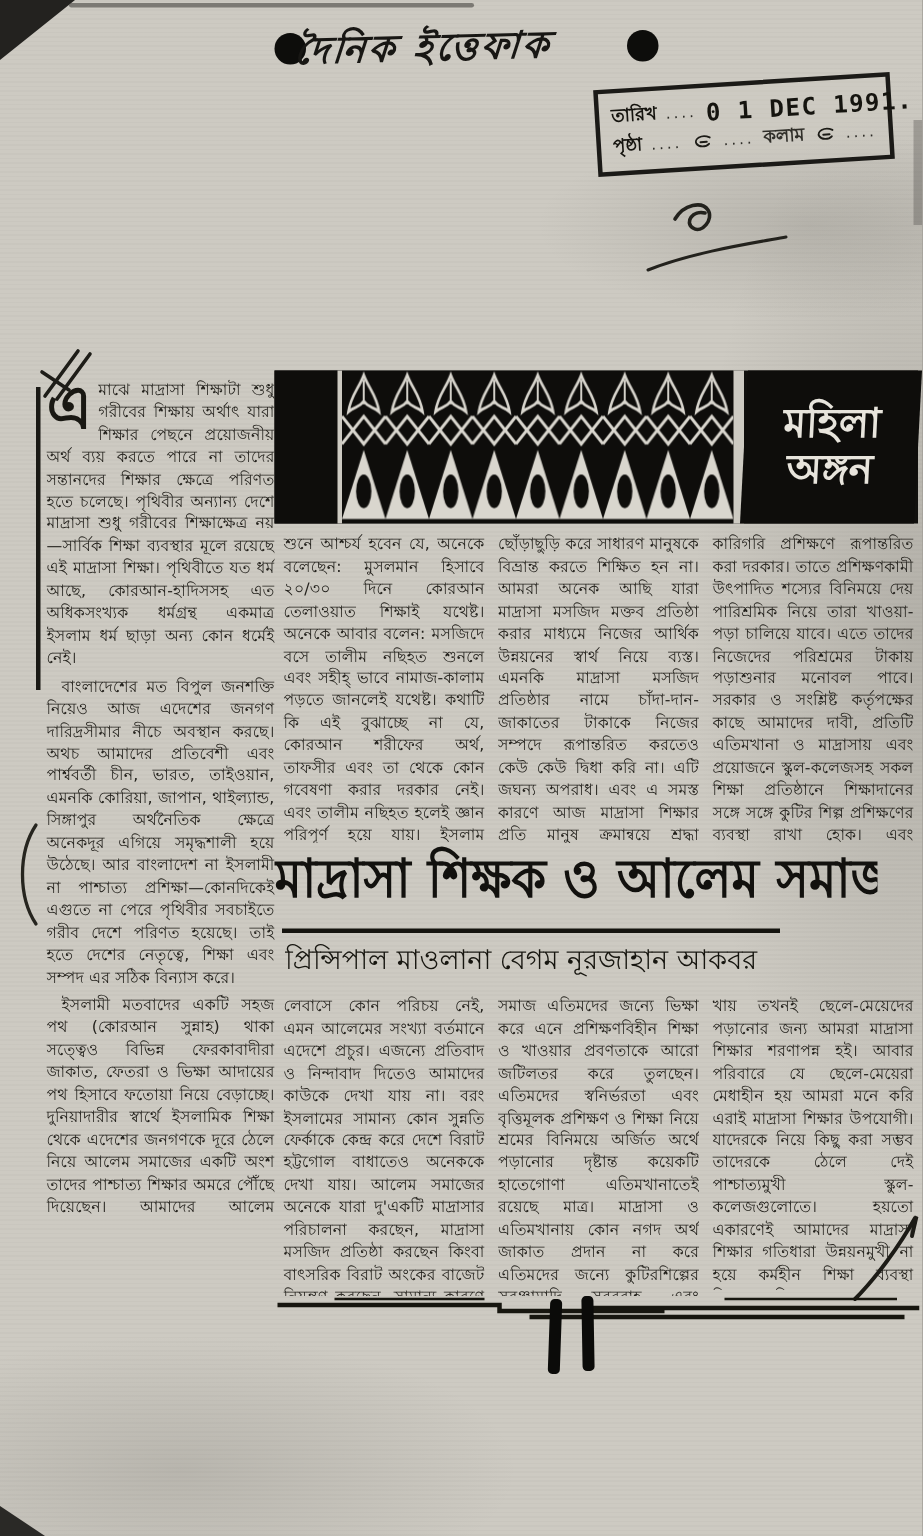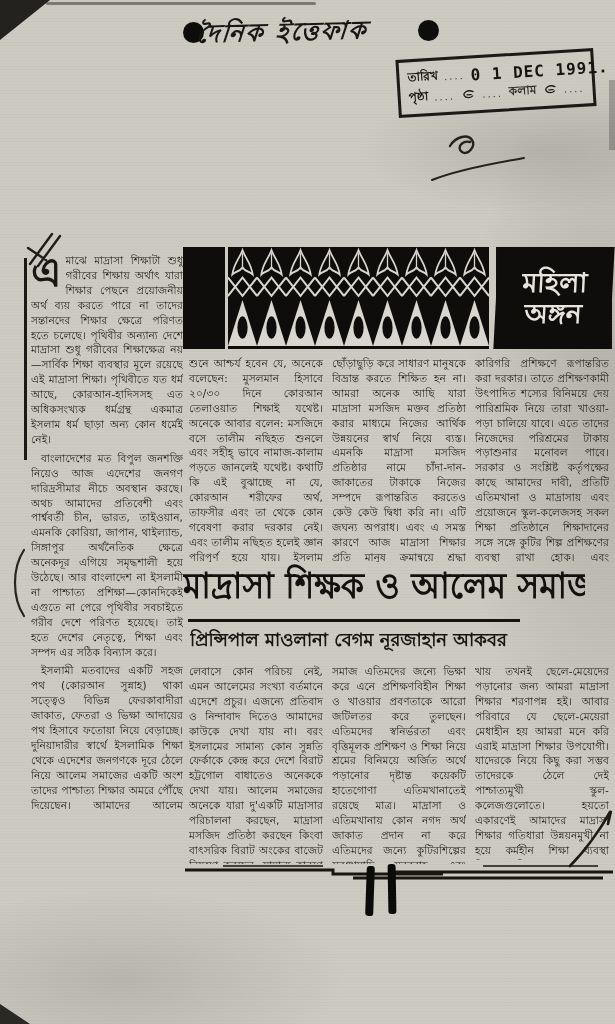--- a/index.html
+++ b/index.html
@@ -59,21 +59,21 @@
   .col1-rule{left:24px;top:258px;width:3px;height:202px;background:#1a1915;}
   .ucol2{left:189px;top:356px;width:134px;height:206px;}
   .ucol3{left:332px;top:356px;width:134px;height:206px;}
   .ucol4{left:475px;top:356px;width:134px;height:206px;}
   .headline{
     left:183px;top:560px;width:402px;height:52px;font-size:33px;font-weight:bold;
     white-space:nowrap;overflow:hidden;color:#12110e;transform:scaleY(1.08);
   }
   .headline-rule{left:188px;top:619px;width:332px;height:3px;background:#15140f;}
   .byline{
-    left:190px;top:626px;width:338px;height:30px;font-size:18px;font-weight:bold;
+    left:190px;top:626px;width:338px;height:30px;font-size:18px;font-weight:normal;
     white-space:nowrap;overflow:hidden;color:#16150f;
   }
   .lcol2{left:189px;top:664px;width:134px;height:200px;}
   .lcol3{left:332px;top:664px;width:134px;height:200px;}
   .lcol4{left:475px;top:664px;width:134px;height:196px;}
   .bottom-rules{left:183px;top:858px;width:430px;height:26px;}
   .flourish{left:566px;top:808px;width:48px;height:60px;}
   .corner-scribble{left:26px;top:230px;width:64px;height:40px;}
   .paren-mark{left:8px;top:546px;width:20px;height:74px;}
   

